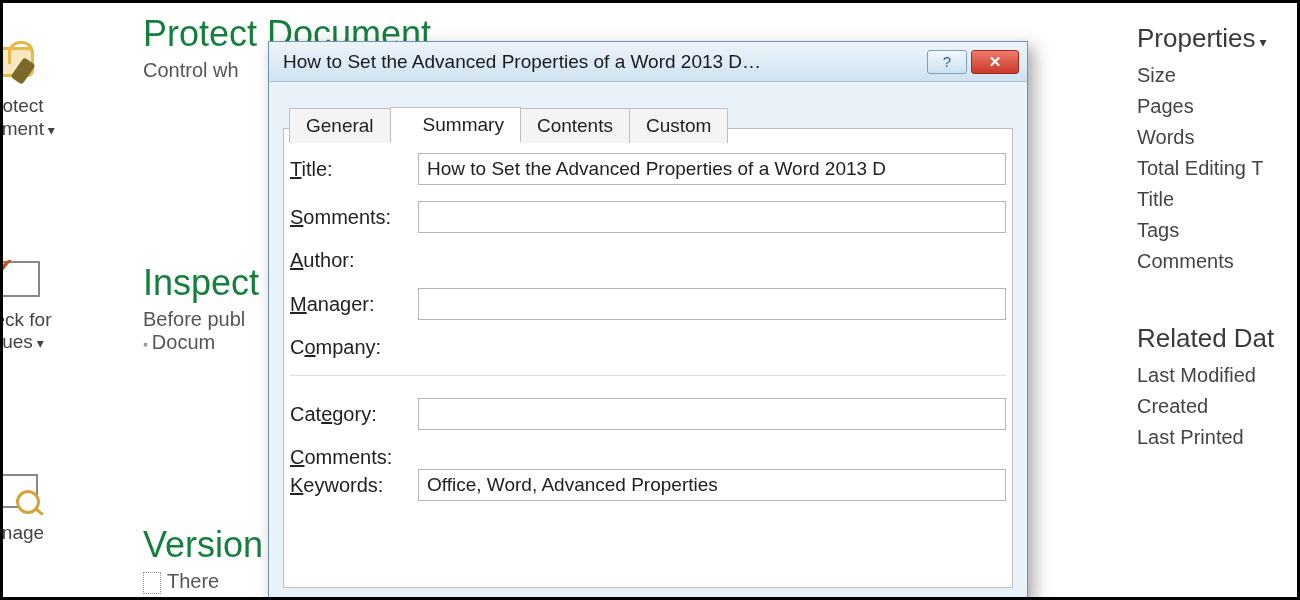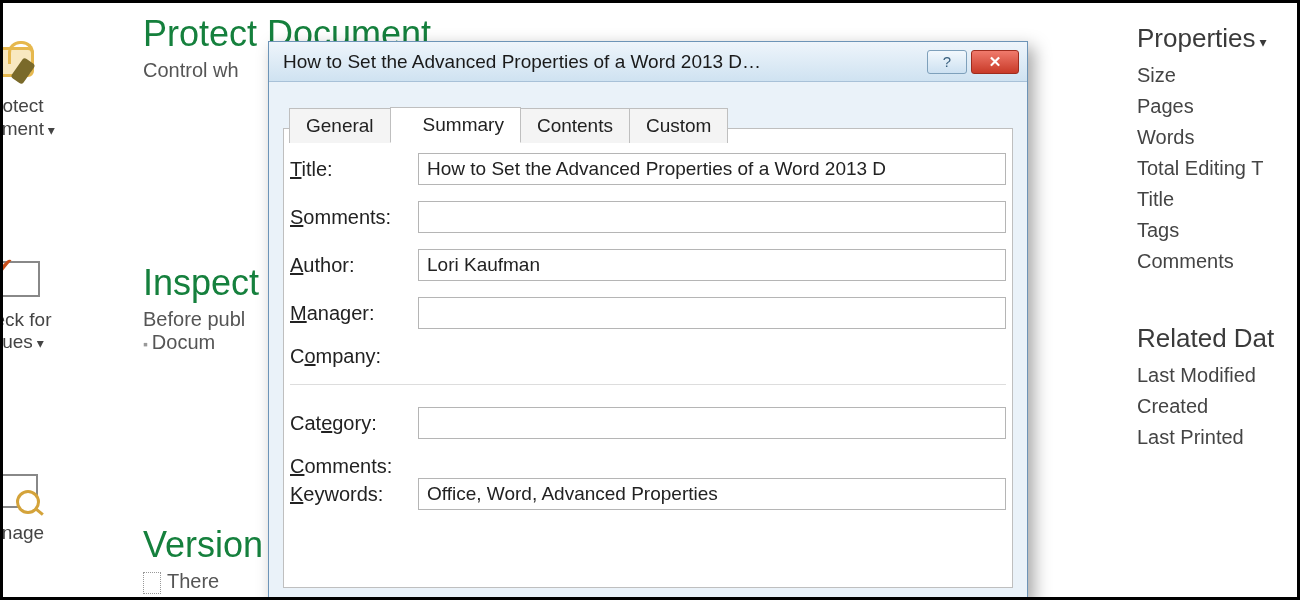--- a/index.html
+++ b/index.html
@@ -219,21 +219,20 @@
       <div class="form-row">
         <label><u>T</u><span>itle:</span></label>
         <input type="text" value="How to Set the Advanced Properties of a Word 2013 D" style="">
       </div>
       <div class="form-row">
         <label><u>S</u><span>omments:</span></label>
         <input type="text" value="" style="">
       </div>
       <div class="form-row">
         <label><u>A</u><span>uthor:</span></label>
-        <input type="text" value="Lori Kaufman" style="">
       </div>
       <div class="form-row">
         <label><u>M</u><span>anager:</span></label>
         <input type="text" value="" style="">
       </div>
       <div class="form-row">
         <label>C<u>o</u><span>mpany:</span></label>
       </div>
 
       <hr class="divider">

